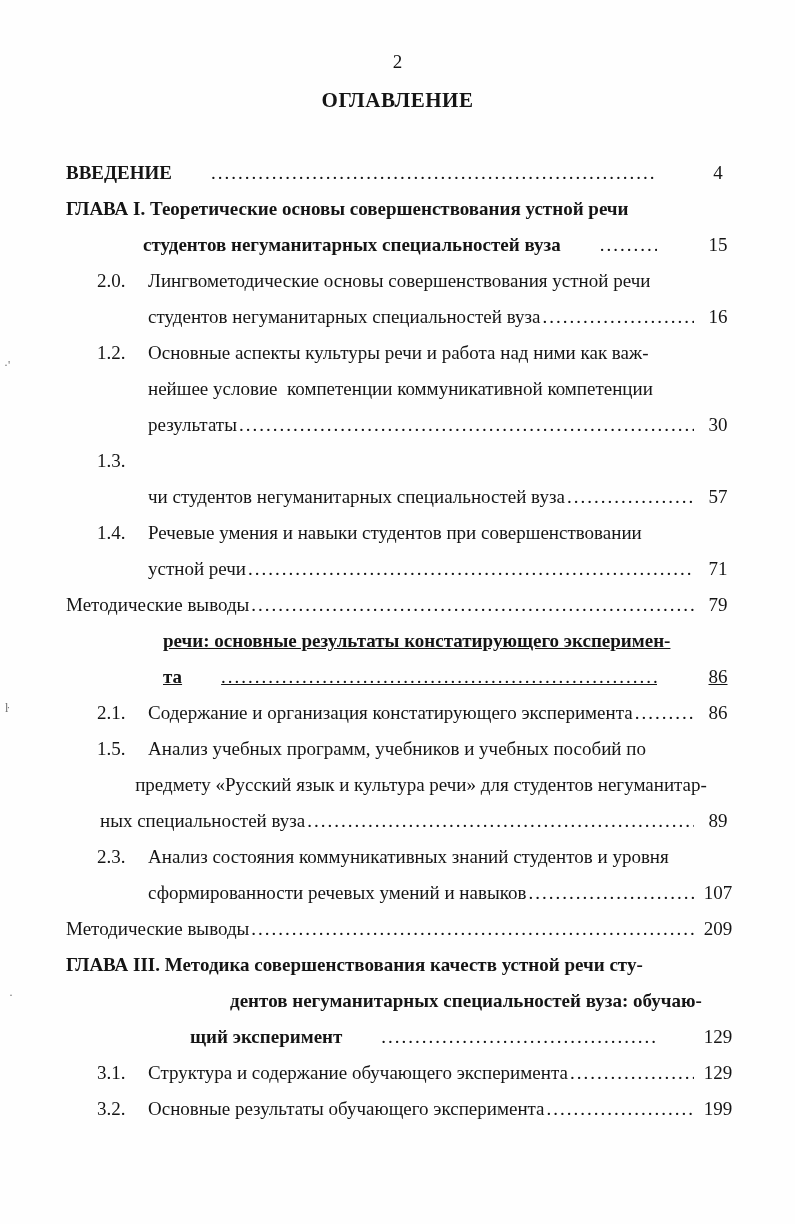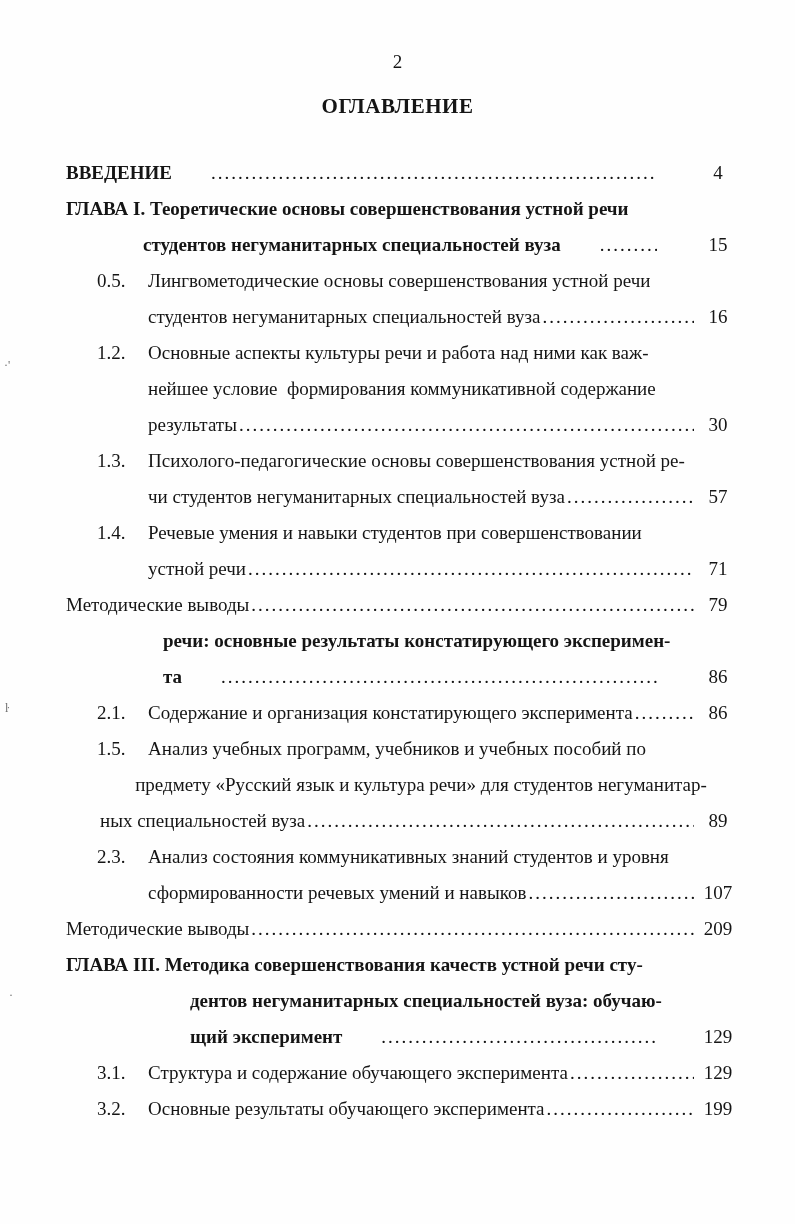--- a/index.html
+++ b/index.html
@@ -10,21 +10,21 @@
     background:#fefefe;
     color:#151515;
     font-family:"Liberation Serif","DejaVu Serif",serif;
     overflow:hidden;
   }
   .page-number {
     position:absolute; top:50px; left:0; width:100%;
     text-align:center; font-size:19px; line-height:24px;
   }
   .doc-title {
-    position:absolute; top:92px; left:0; width:100%;
+    position:absolute; top:86px; left:0; width:100%;
     text-align:center; font-size:21px; line-height:28px;
     font-weight:bold; letter-spacing:0.5px; margin:0;
   }
   .toc {
     position:absolute; top:155px; left:66px; right:53px;
   }
   .toc-line {
     display:flex; height:36px; line-height:36px;
     font-size:19px; min-width:0;
   }
@@ -35,22 +35,22 @@
     flex:1 1 0; min-width:0; overflow:hidden; white-space:nowrap;
     letter-spacing:2px; margin-left:2px; font-weight:normal;
   }
   .pg   { flex:0 0 48px; text-align:center; font-weight:normal; }
   
   .ind-margin { padding-left:0; }
   .ind-item   { padding-left:31px; }
   .ind-cont   { padding-left:82px; }
   .ind-cont2  { padding-left:34px;justify-content:center; }
   .ind-ch1    { padding-left:77px; }
-  .ind-ch2    { padding-left:97px; }
-  .ind-ch3    { padding-left:124px; }
+  .ind-ch2    { padding-left:97px;text-decoration:underline; }
+  .ind-ch3    { padding-left:124px;justify-content:center; }
   .artifact {
     position:absolute; font-size:12px; line-height:10px;
     color:#4a4a4a; opacity:0.8;
   }
 </style>
 </head>
 <body>
 
 <div class="page">
   <div class="page-number">2</div>
@@ -63,43 +63,42 @@
       </div>
       <div class="toc-line ind-margin bold">
         <span class="txt">ГЛАВА I. Теоретические основы совершенствования устной речи</span>
       </div>
       <div class="toc-line ind-ch1 bold">
         <span class="txt">студентов негуманитарных специальностей вуза</span>
         <span class="dots">................................................................................................................................................................</span>
         <span class="pg">15</span>
       </div>
       <div class="toc-line ind-item">
-        <span class="num">0.5.</span>
+        <span class="num">2.0.</span>
         <span class="txt">Лингвометодические основы совершенствования устной речи</span>
       </div>
       <div class="toc-line ind-cont">
         <span class="txt">студентов негуманитарных специальностей вуза</span>
         <span class="dots">................................................................................................................................................................</span>
         <span class="pg">16</span>
       </div>
       <div class="toc-line ind-item">
         <span class="num">1.2.</span>
         <span class="txt">Основные аспекты культуры речи и работа над ними как важ-</span>
       </div>
       <div class="toc-line ind-cont">
-        <span class="txt">нейшее условие  формирования коммуникативной содержание</span>
+        <span class="txt">нейшее условие  компетенции коммуникативной компетенции</span>
       </div>
       <div class="toc-line ind-cont">
         <span class="txt">результаты</span>
         <span class="dots">................................................................................................................................................................</span>
         <span class="pg">30</span>
       </div>
       <div class="toc-line ind-item">
         <span class="num">1.3.</span>
-        <span class="txt">Психолого-педагогические основы совершенствования устной ре-</span>
       </div>
       <div class="toc-line ind-cont">
         <span class="txt">чи студентов негуманитарных специальностей вуза</span>
         <span class="dots">................................................................................................................................................................</span>
         <span class="pg">57</span>
       </div>
       <div class="toc-line ind-item">
         <span class="num">1.4.</span>
         <span class="txt">Речевые умения и навыки студентов при совершенствовании</span>
       </div>

